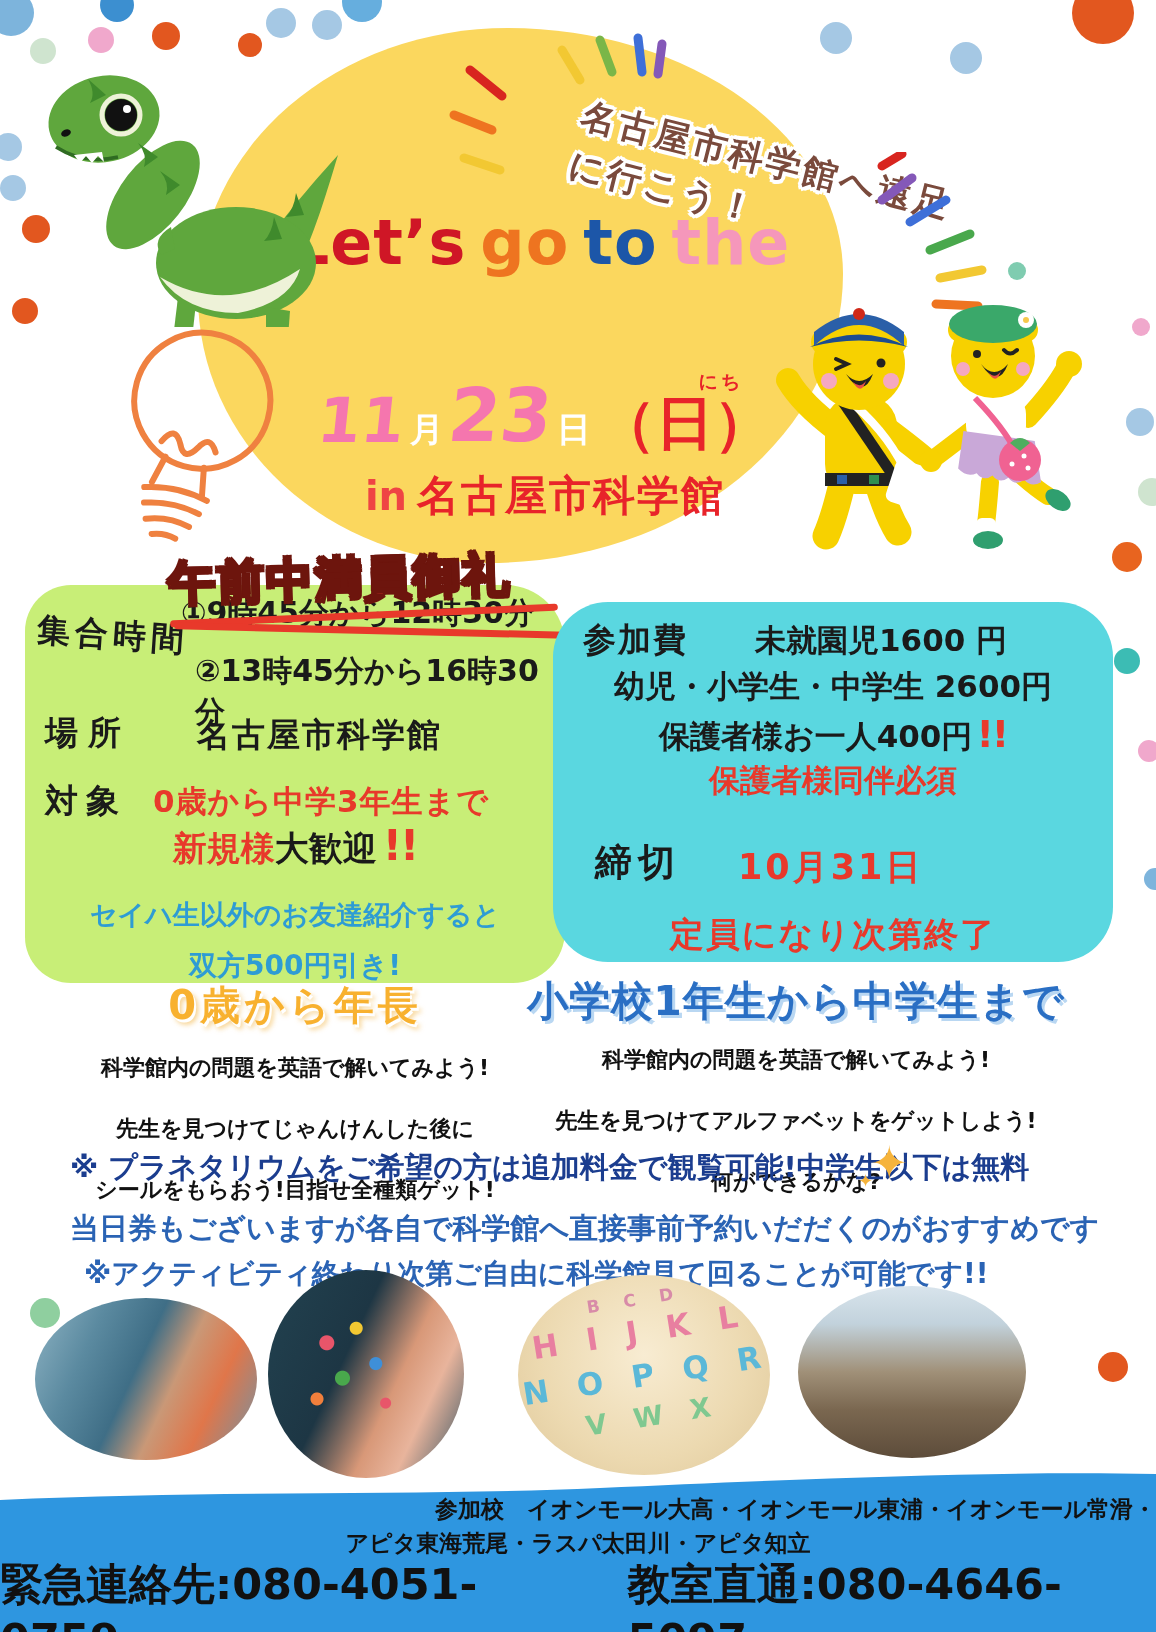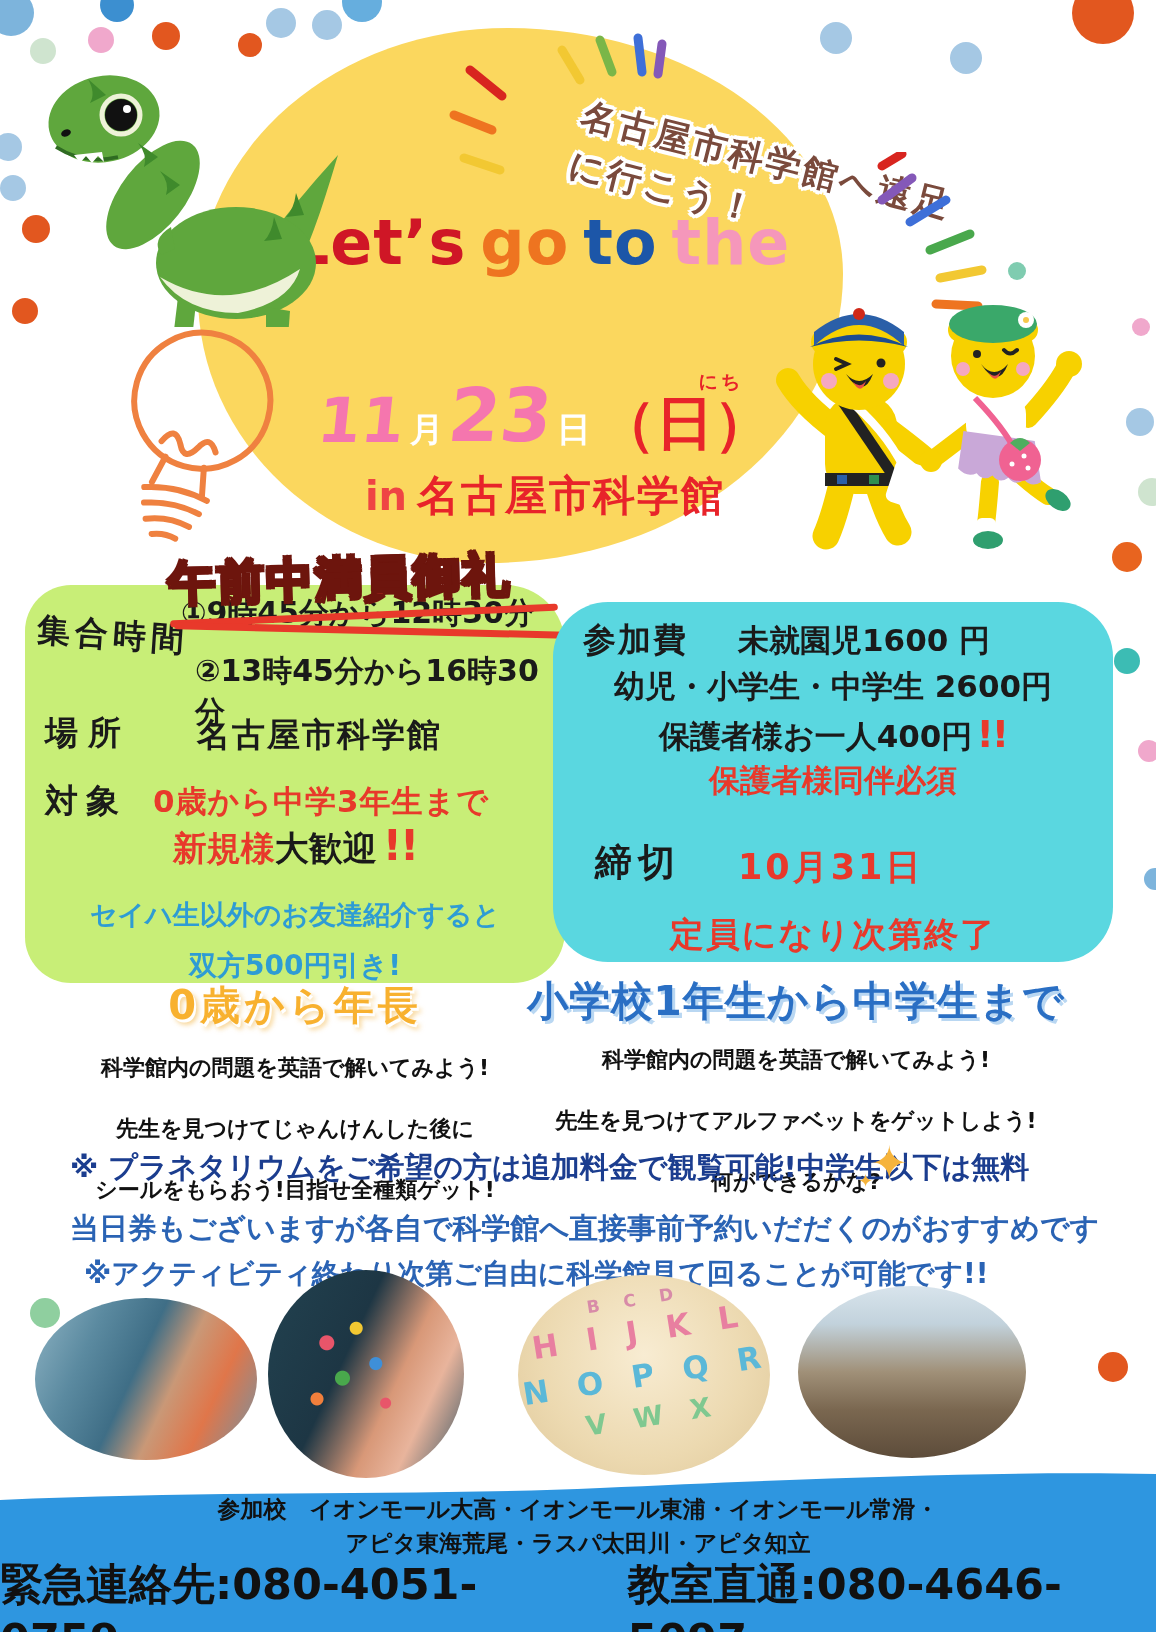--- a/index.html
+++ b/index.html
@@ -55,21 +55,21 @@
   .welcome{position:absolute;left:0;top:236px;width:100%;text-align:center;font-size:34px;}
   .welcome .red{color:#e8392b;}
   .welcome .bang{color:#e8392b;font-size:42px;margin-left:6px;letter-spacing:-2px;}
   .ref1{position:absolute;left:0;top:312px;width:100%;text-align:center;font-size:27px;color:#2e9cd4;}
   .ref2{position:absolute;left:0;top:362px;width:100%;text-align:center;font-size:28px;color:#2e9cd4;}
 
   
   .cyan-box{position:absolute;left:553px;top:602px;width:560px;height:360px;background:#5ad7e0;
     border-radius:55px;z-index:2;}
   .fee-label{position:absolute;left:30px;top:16px;font-size:33px;letter-spacing:2px;}
-  .fee-row1{position:absolute;left:185px;top:18px;font-size:31px;}
+  .fee-row1{position:absolute;left:202px;top:18px;font-size:31px;}
   .fee-row2{position:absolute;left:0;top:64px;width:100%;text-align:center;font-size:31px;}
   .fee-row3{position:absolute;left:0;top:110px;width:100%;text-align:center;font-size:31px;}
   .fee-row3 .bang{color:#e8392b;font-size:38px;margin-left:4px;letter-spacing:-2px;}
   .fee-note{position:absolute;left:0;top:158px;width:100%;text-align:center;font-size:31px;color:#e8392b;}
   .dl-label{position:absolute;left:42px;top:236px;font-size:37px;letter-spacing:6px;}
   .dl-value{position:absolute;left:185px;top:242px;font-size:35px;color:#e8392b;letter-spacing:3px;}
   .dl-note{position:absolute;left:0;top:310px;width:100%;text-align:center;font-size:34px;color:#e8392b;letter-spacing:2px;}
 
   
   .prog-left{position:absolute;left:35px;top:978px;width:520px;text-align:center;}
@@ -107,21 +107,21 @@
     background:linear-gradient(180deg,#d8e4ec 0%,#c2d2dc 22%,#a09078 50%,#7a6750 72%,#5d4c3a 100%);}
   .p3-rows{position:absolute;left:0;top:14px;width:100%;transform:rotate(-9deg);text-align:center;}
   .p3-r0{font-size:17px;letter-spacing:9px;color:#d88ba8;}
   .p3-r1{font-size:31px;letter-spacing:9px;color:#e87fa0;margin-top:4px;}
   .p3-r2{font-size:31px;letter-spacing:9px;color:#5bb8d8;margin-top:8px;}
   .p3-r3{font-size:27px;letter-spacing:9px;color:#7fc890;margin-top:8px;}
 
   
   .footer{position:absolute;left:0;top:1466px;width:1156px;height:166px;z-index:1;}
   .footer svg{position:absolute;left:0;top:0;}
-  .schools1{position:absolute;left:0;top:28px;width:100%;text-align:center;font-size:23px;color:#111;}
+  .schools1{position:absolute;left:0;top:28px;width:100%;text-align:right;font-size:23px;color:#111;}
   .schools2{position:absolute;left:0;top:62px;width:100%;text-align:center;font-size:23px;color:#111;}
   .contact{position:absolute;left:0;top:90px;width:100%;display:flex;justify-content:center;gap:58px;
     font-size:43px;color:#111;letter-spacing:0;}
 
   
   .dino{position:absolute;left:28px;top:55px;z-index:3;}
   .bulb{position:absolute;left:92px;top:312px;transform:rotate(16deg);z-index:3;}
   .bears{position:absolute;left:742px;top:268px;z-index:4;}
   .spark-a{position:absolute;left:440px;top:30px;z-index:3;}
   .spark-c{position:absolute;left:868px;top:152px;z-index:3;}

